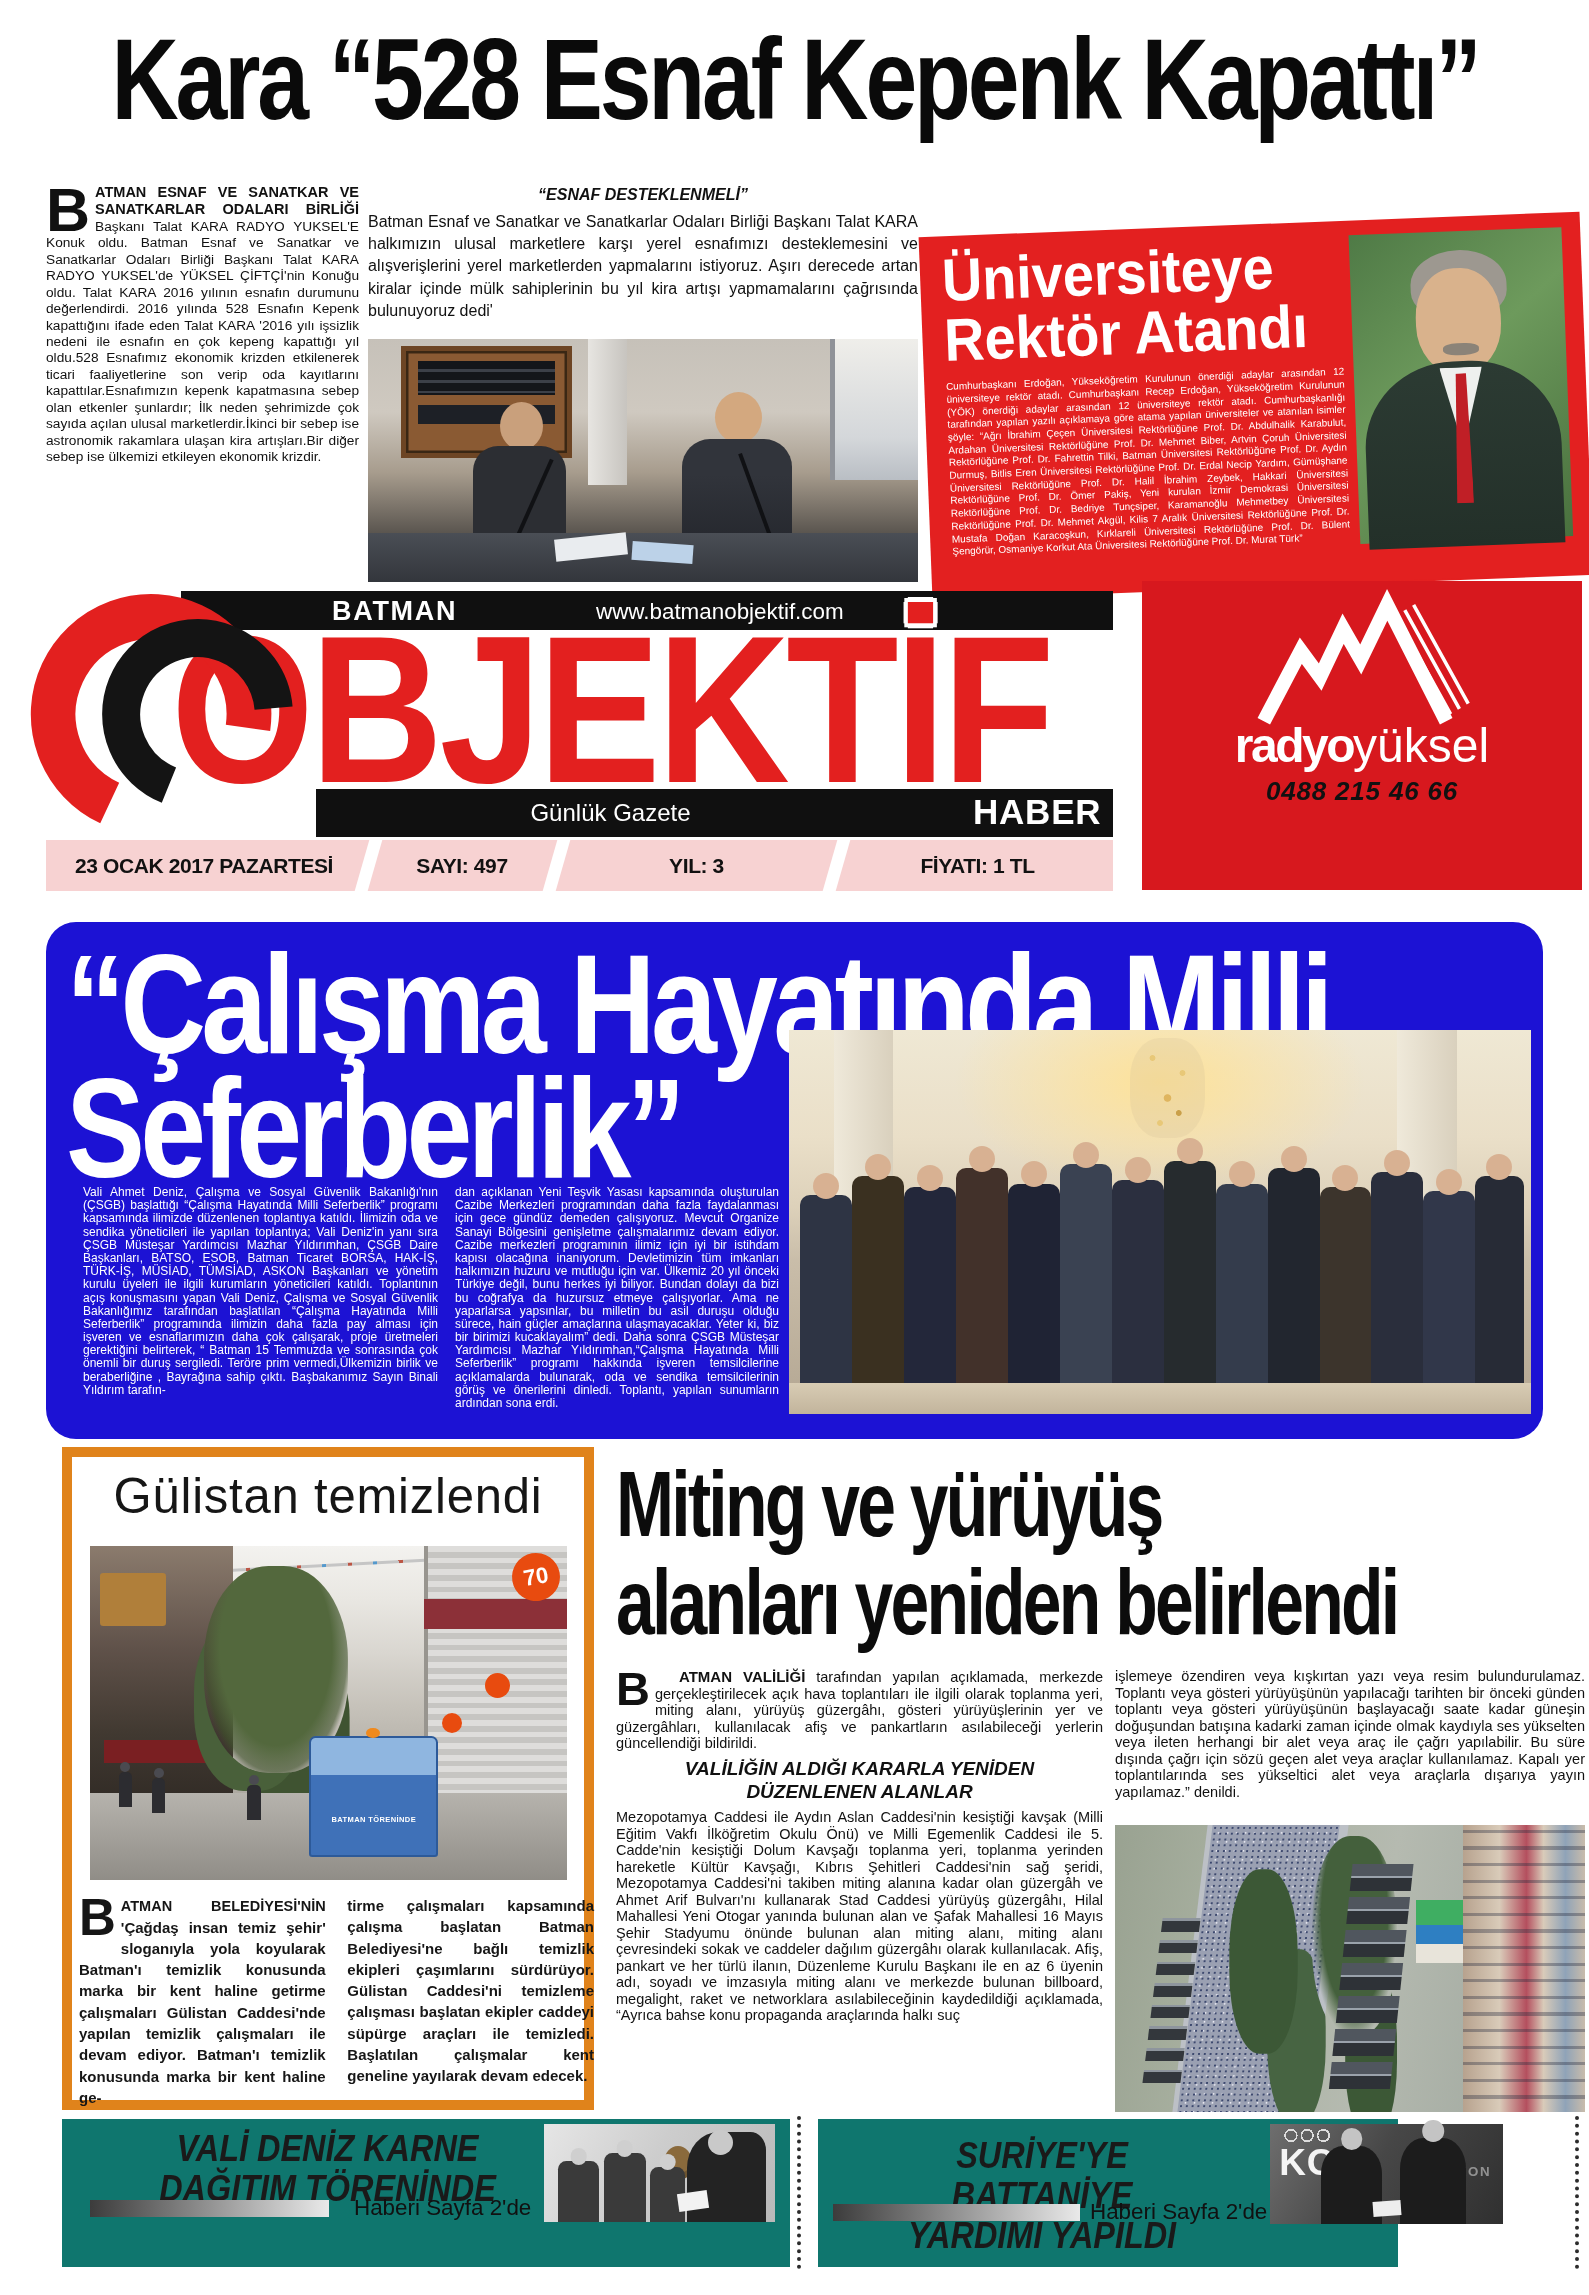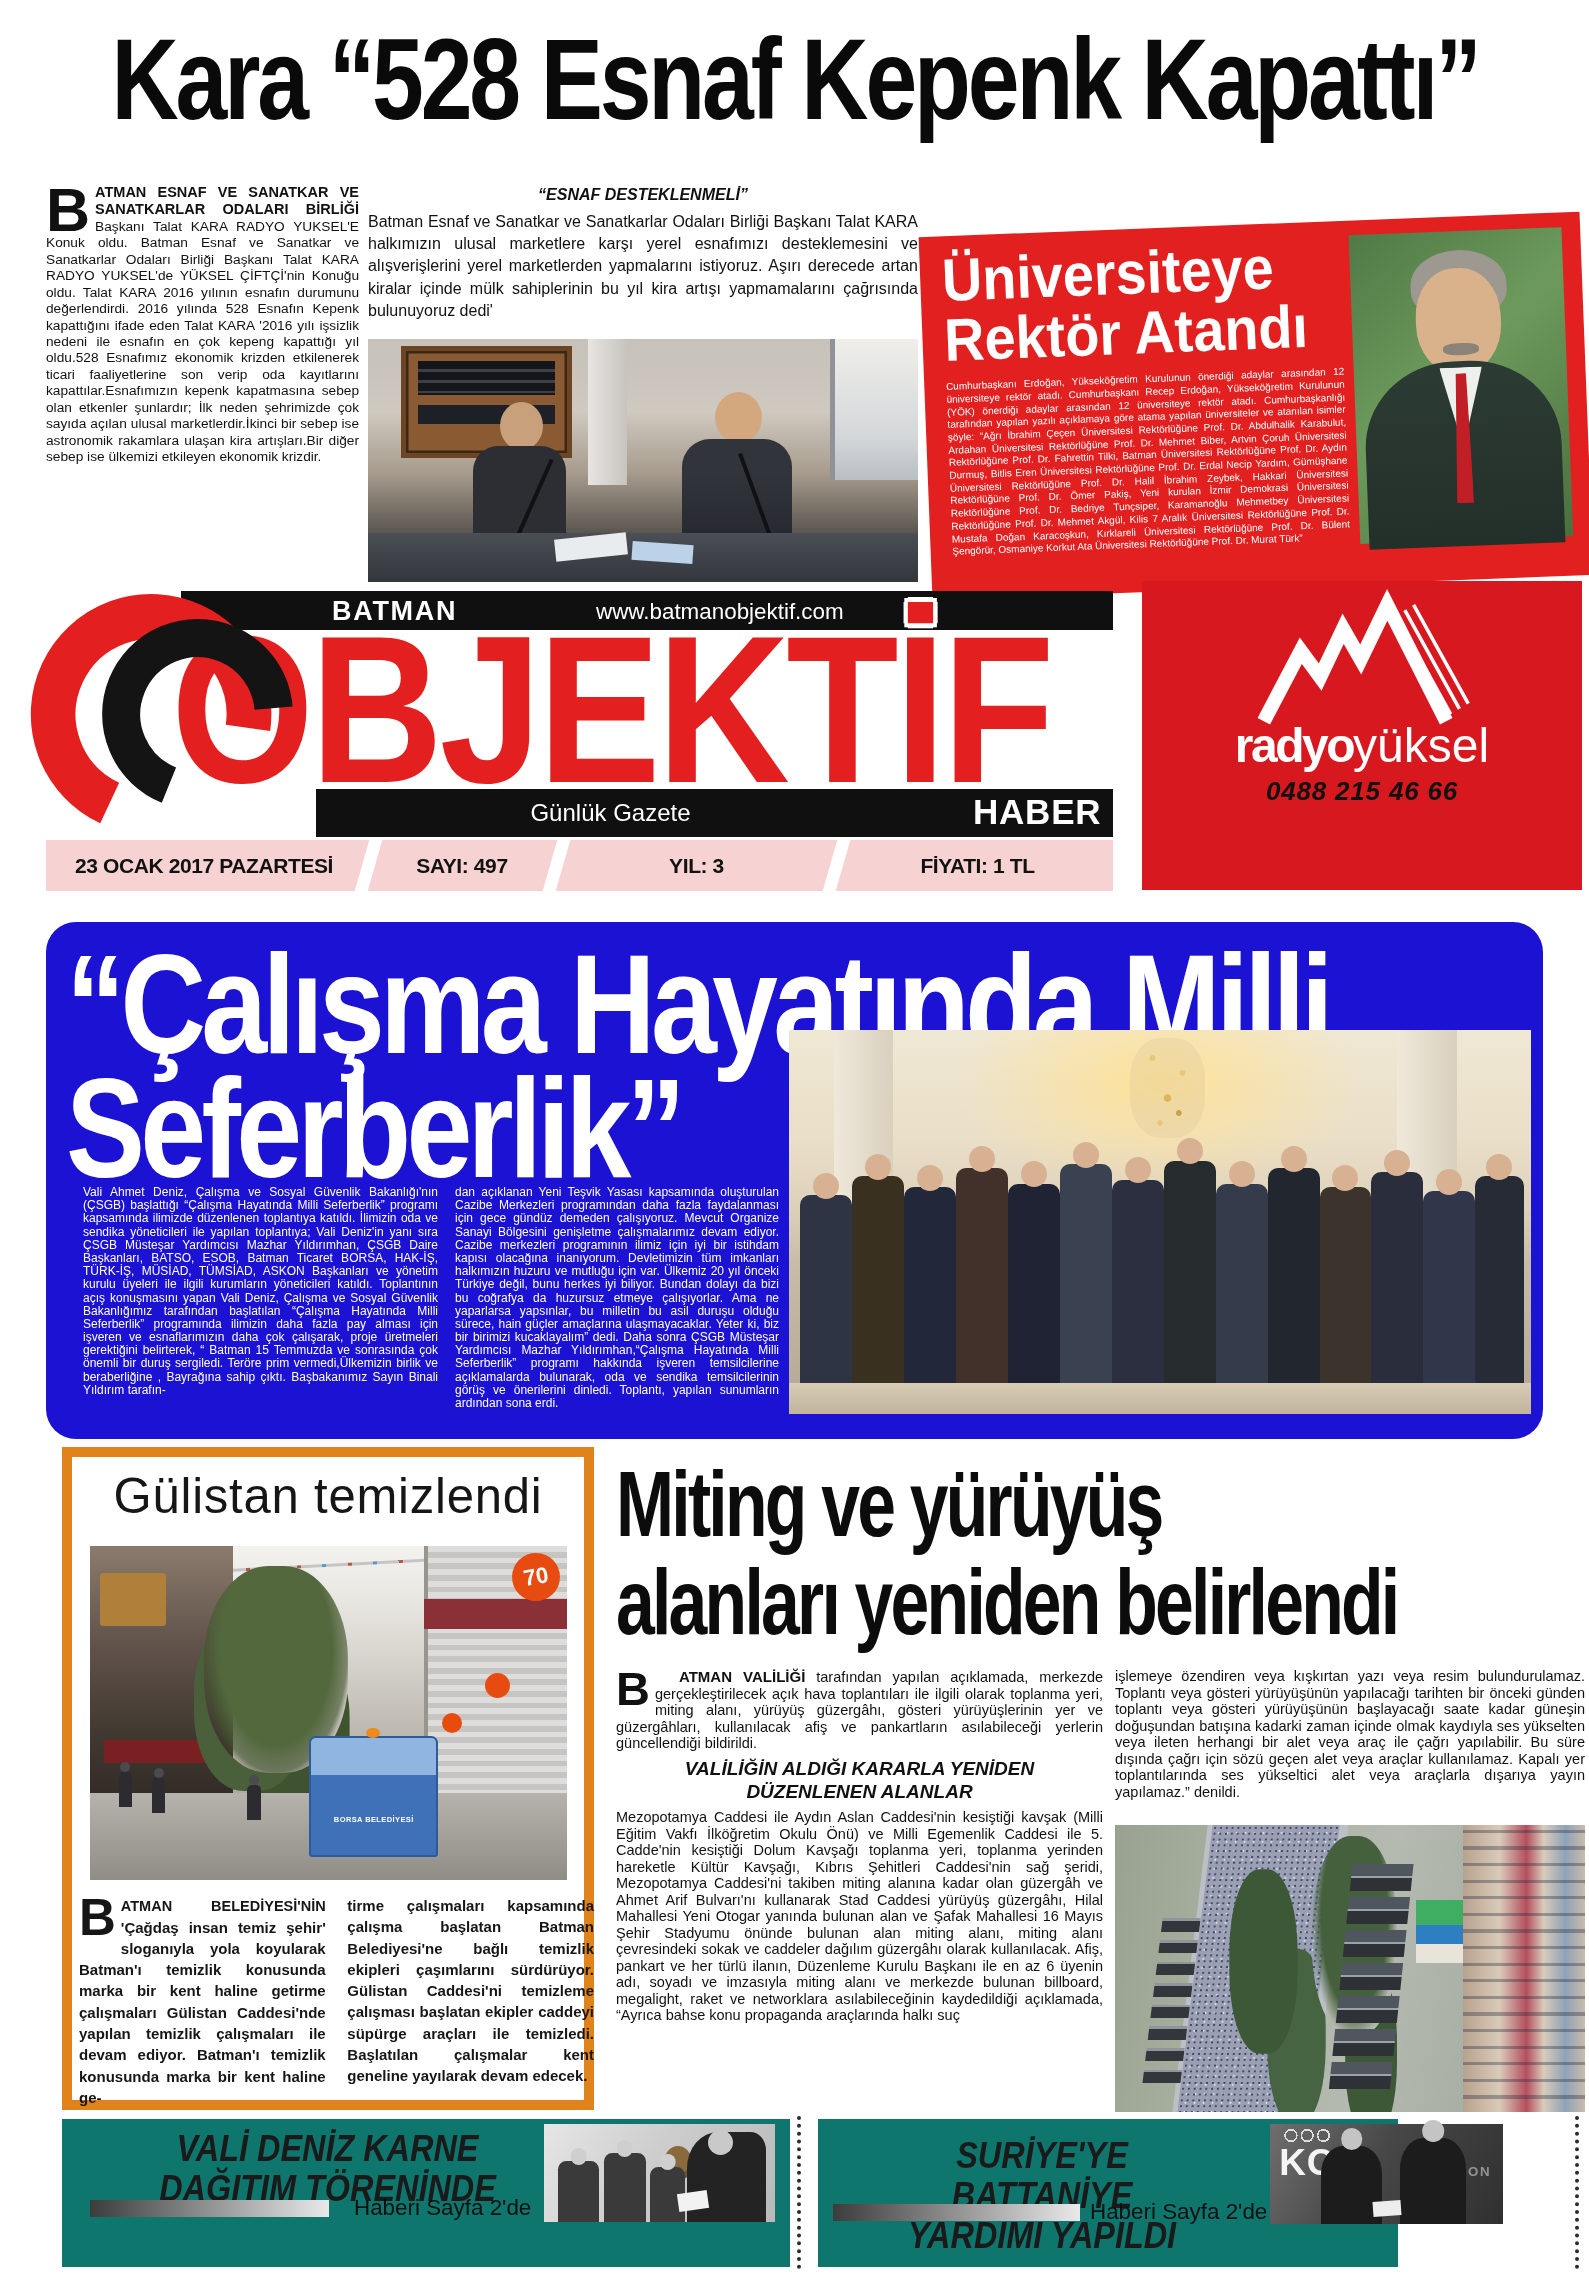--- a/index.html
+++ b/index.html
@@ -358,21 +358,21 @@
     <div class="st-shutter"></div>
     <div class="st-band"></div>
     <div class="st-tree"></div>
     <div class="st-curb"></div>
     <div class="st-road"></div>
     <div class="st-ped" style="left:6%; bottom:22%;"></div>
     <div class="st-ped" style="left:13%; bottom:20%;"></div>
     <div class="st-ped" style="left:33%; bottom:18%;"></div>
     <div class="st-truck">
       <div class="st-truck-light"></div>
-      <div class="st-truck-label">BORSA BELEDİYESİ</div>
+      <div class="st-truck-label">BATMAN TÖRENİNDE</div>
     </div>
     <div class="st-badge st-b1">70</div>
     <div class="st-badge st-b2"></div>
     <div class="st-badge st-b3"></div>
   </div>
   <div class="gul-cols">
     <div class="gul-col">
       <span class="dropcap">B</span>
       <span class="lead-caps">ATMAN BELEDİYESİ'NİN</span>
       <span>'Çağdaş insan temiz şehir' sloganıyla yola koyularak Batman'ı temizlik konusunda marka bir kent haline getirme çalışmaları Gülistan Caddesi'nde yapılan temizlik çalışmaları ile devam ediyor. Batman'ı temizlik konusunda marka bir kent haline ge-</span>

